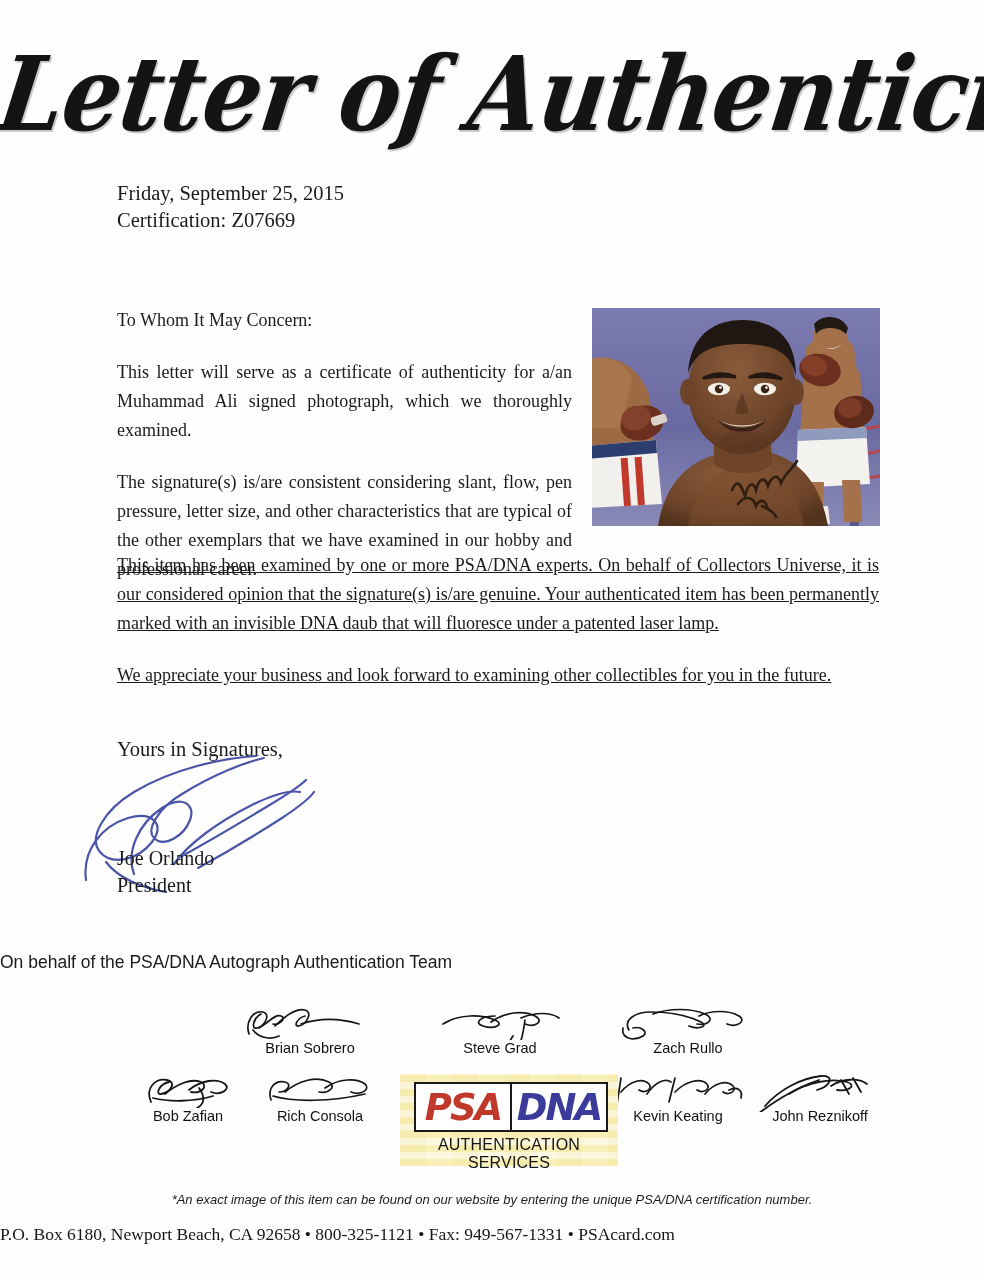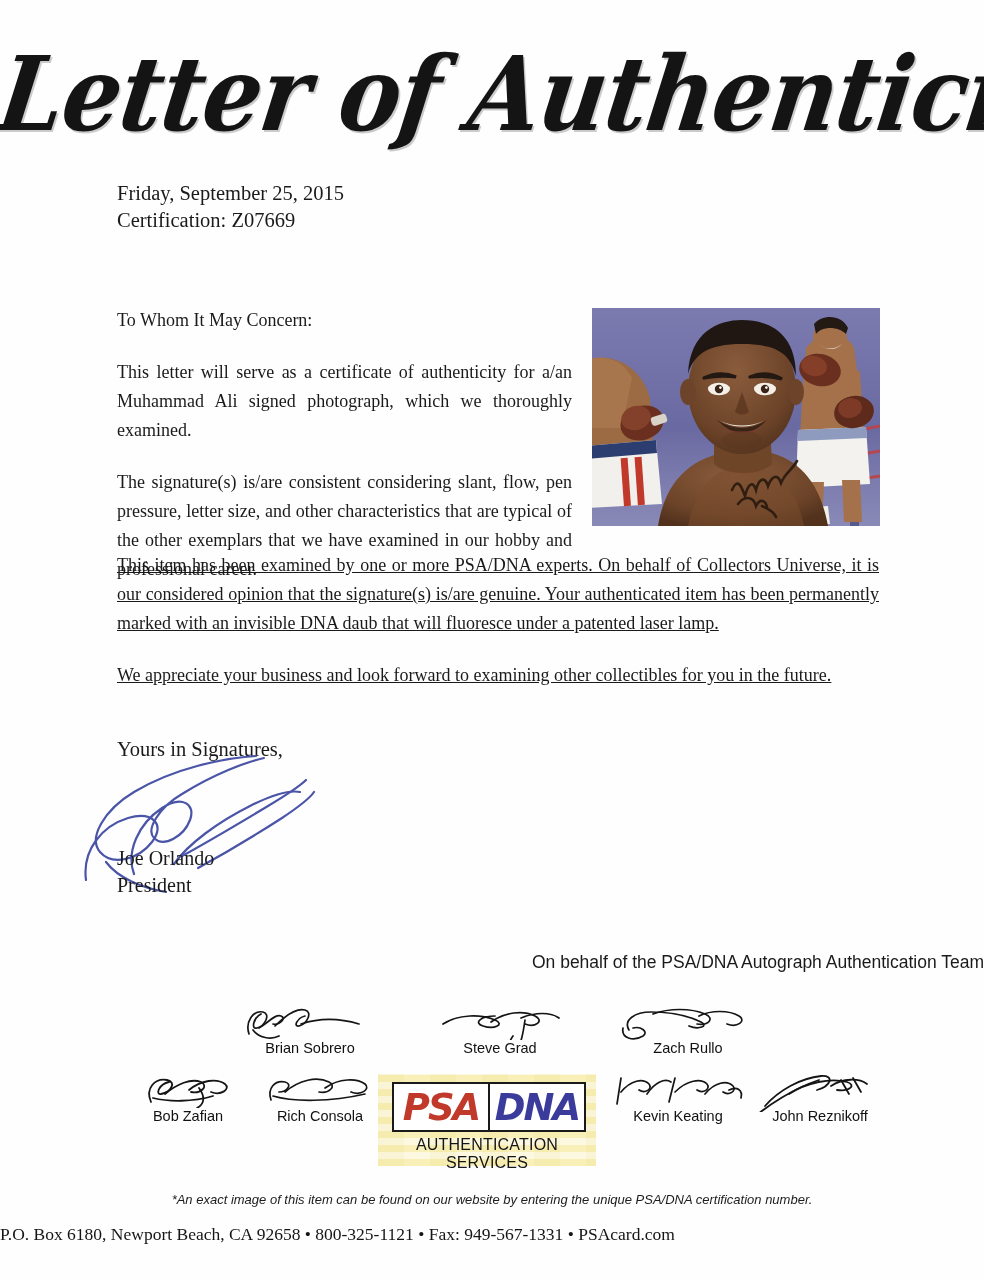--- a/index.html
+++ b/index.html
@@ -109,21 +109,21 @@
     top: 845px;
     font-size: 20px;
     line-height: 27px;
   }
 
   
   .team-heading {
     position: absolute;
     left: 0; right: 0;
     top: 952px;
-    text-align: right;
+    text-align: left;
     font-family: "Liberation Sans", sans-serif;
     font-size: 17.5px;
     color: #1a1a1a;
   }
   .sig-row {
     position: absolute;
     left: 0; right: 0;
     font-family: "Liberation Sans", sans-serif;
     font-size: 14.5px;
     color: #111;
@@ -143,21 +143,21 @@
     position: absolute;
     left: 50%;
     top: 0;
     transform: translateX(-50%);
   }
   .sig-name { white-space: nowrap; }
 
   
   .logo {
     position: absolute;
-    left: 378px;
+    left: 400px;
     top: 1074px;
     width: 218px;
     height: 92px;
     background:
       repeating-linear-gradient(0deg,  rgba(244,232,150,0.55) 0 7px, rgba(252,248,224,0.55) 7px 14px),
       repeating-linear-gradient(90deg, rgba(238,224,170,0.35) 0 26px, rgba(255,253,235,0.35) 26px 52px),
       #fdf8dd;
     padding: 0;
   }
   .logo-boxes {

